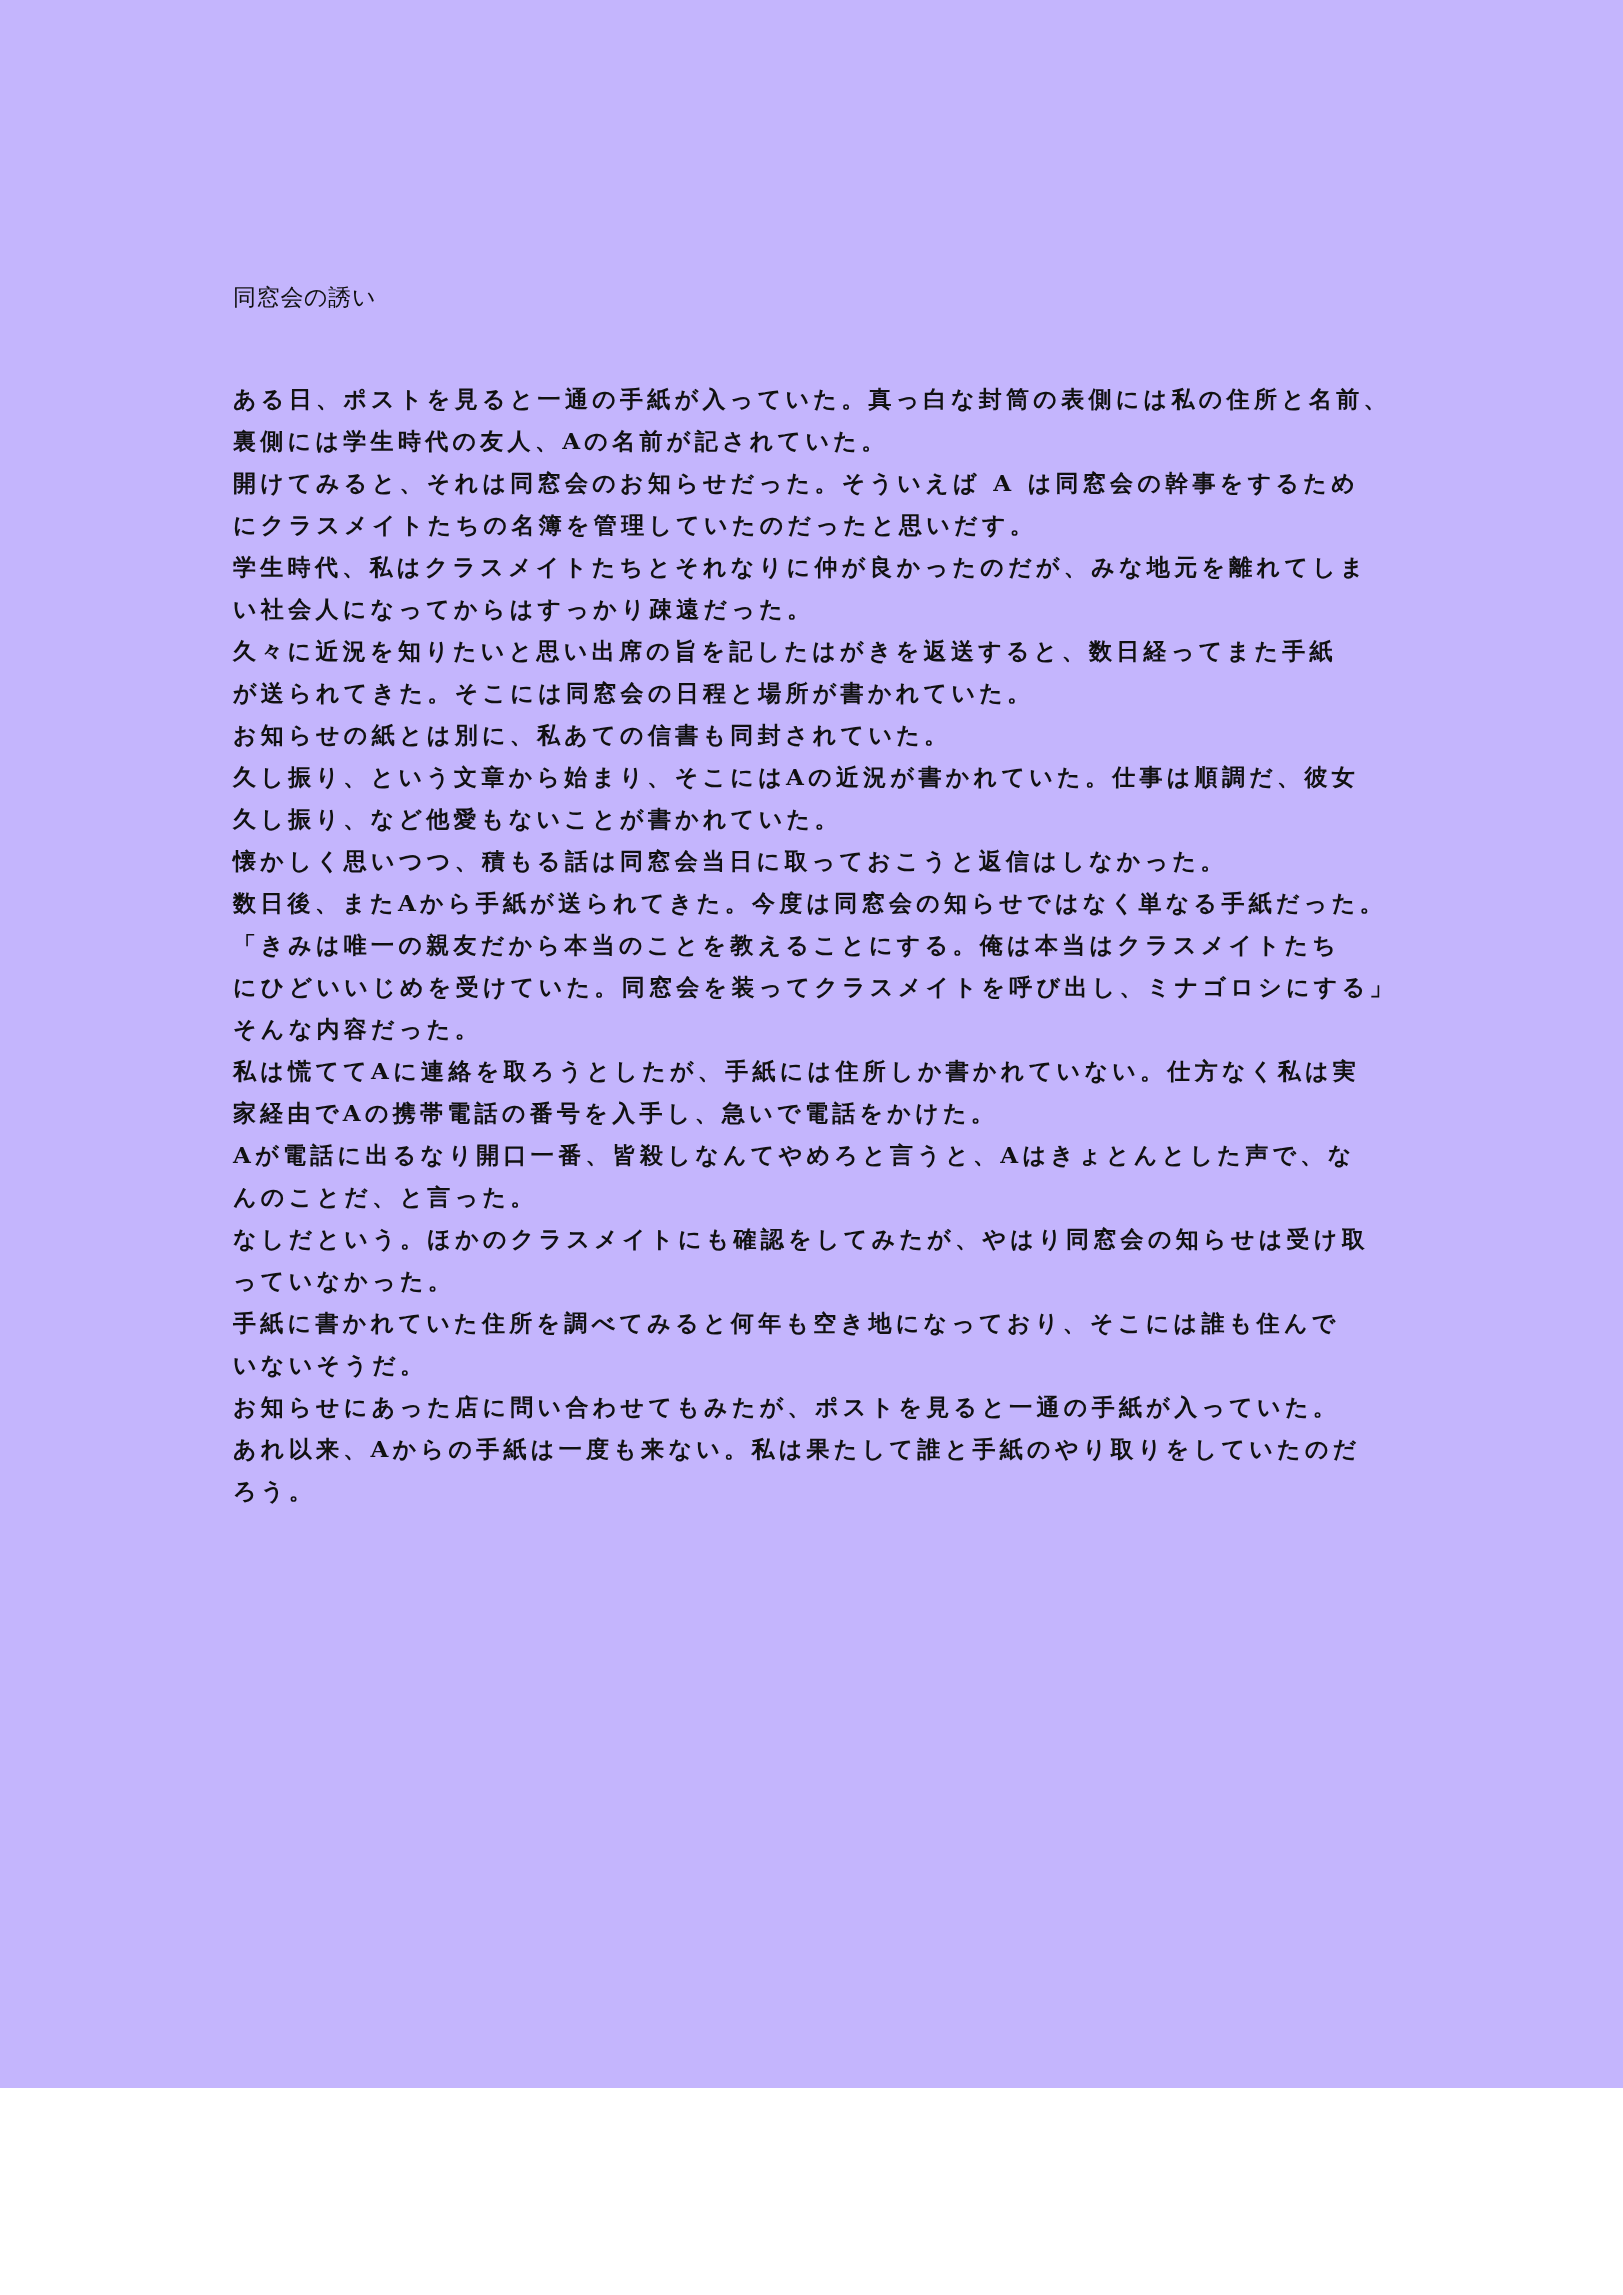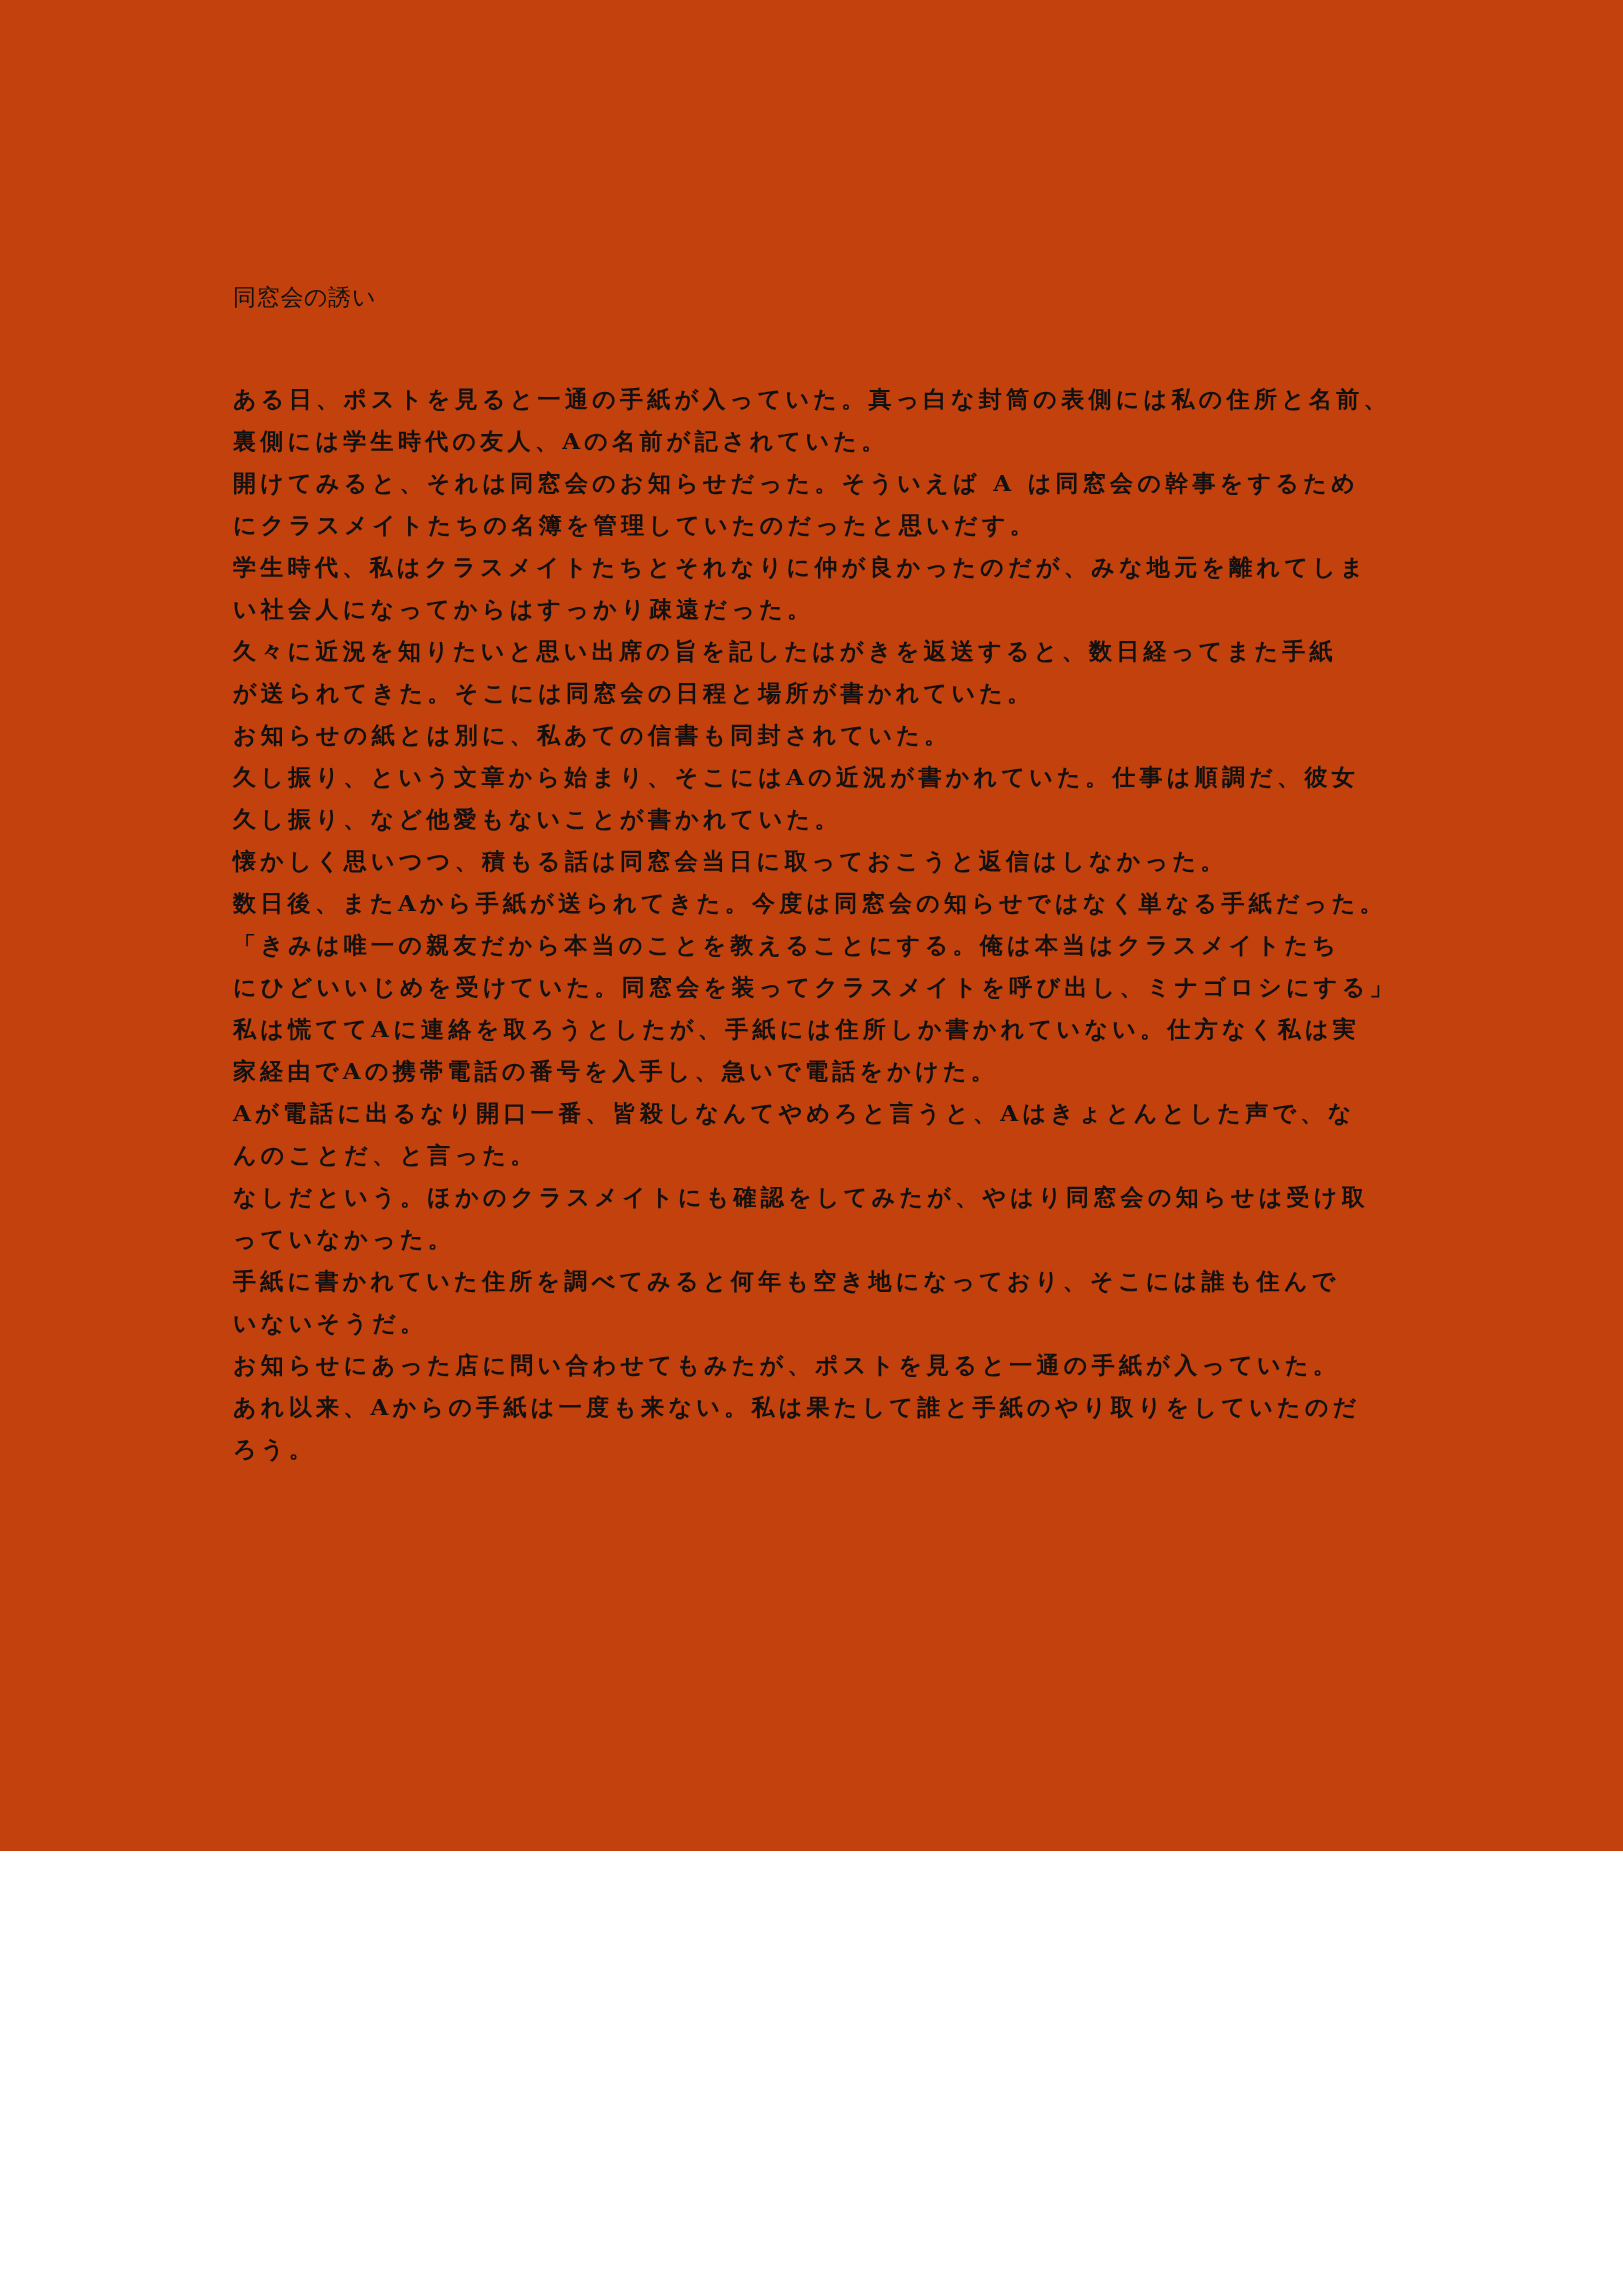--- a/index.html
+++ b/index.html
@@ -12,22 +12,22 @@
     height: 2295px;
     position: relative;
     overflow: hidden;
     font-family: "DejaVu Serif", "Liberation Serif", serif;
     color: #111111;
   }
   .page {
     position: absolute;
     left: 0; top: 0;
     width: 1623px;
-    height: 1851px;
-    background: #c2410c;
+    height: 2088px;
+    background: #c4b5fd;
   }
   .title {
     position: absolute;
     left: 233px;
     top: 282px;
     font-size: 23px;
     line-height: 30px;
     letter-spacing: 0.7px;
     white-space: nowrap;
   }
@@ -62,20 +62,21 @@
     <span class="line">い社会人になってからはすっかり疎遠だった。</span>
     <span class="line">久々に近況を知りたいと思い出席の旨を記したはがきを返送すると、数日経ってまた手紙</span>
     <span class="line">が送られてきた。そこには同窓会の日程と場所が書かれていた。</span>
     <span class="line">お知らせの紙とは別に、私あての信書も同封されていた。</span>
     <span class="line">久し振り、という文章から始まり、そこにはAの近況が書かれていた。仕事は順調だ、彼女</span>
     <span class="line">久し振り、など他愛もないことが書かれていた。</span>
     <span class="line">懐かしく思いつつ、積もる話は同窓会当日に取っておこうと返信はしなかった。</span>
     <span class="line">数日後、またAから手紙が送られてきた。今度は同窓会の知らせではなく単なる手紙だった。</span>
     <span class="line">「きみは唯一の親友だから本当のことを教えることにする。俺は本当はクラスメイトたち</span>
     <span class="line">にひどいいじめを受けていた。同窓会を装ってクラスメイトを呼び出し、ミナゴロシにする」</span>
+    <span class="line">そんな内容だった。</span>
     <span class="line">私は慌ててAに連絡を取ろうとしたが、手紙には住所しか書かれていない。仕方なく私は実</span>
     <span class="line">家経由でAの携帯電話の番号を入手し、急いで電話をかけた。</span>
     <span class="line">Aが電話に出るなり開口一番、皆殺しなんてやめろと言うと、Aはきょとんとした声で、な</span>
     <span class="line">んのことだ、と言った。</span>
     <span class="line">なしだという。ほかのクラスメイトにも確認をしてみたが、やはり同窓会の知らせは受け取</span>
     <span class="line">っていなかった。</span>
     <span class="line">手紙に書かれていた住所を調べてみると何年も空き地になっており、そこには誰も住んで</span>
     <span class="line">いないそうだ。</span>
     <span class="line">お知らせにあった店に問い合わせてもみたが、ポストを見ると一通の手紙が入っていた。</span>
     <span class="line">あれ以来、Aからの手紙は一度も来ない。私は果たして誰と手紙のやり取りをしていたのだ</span>

